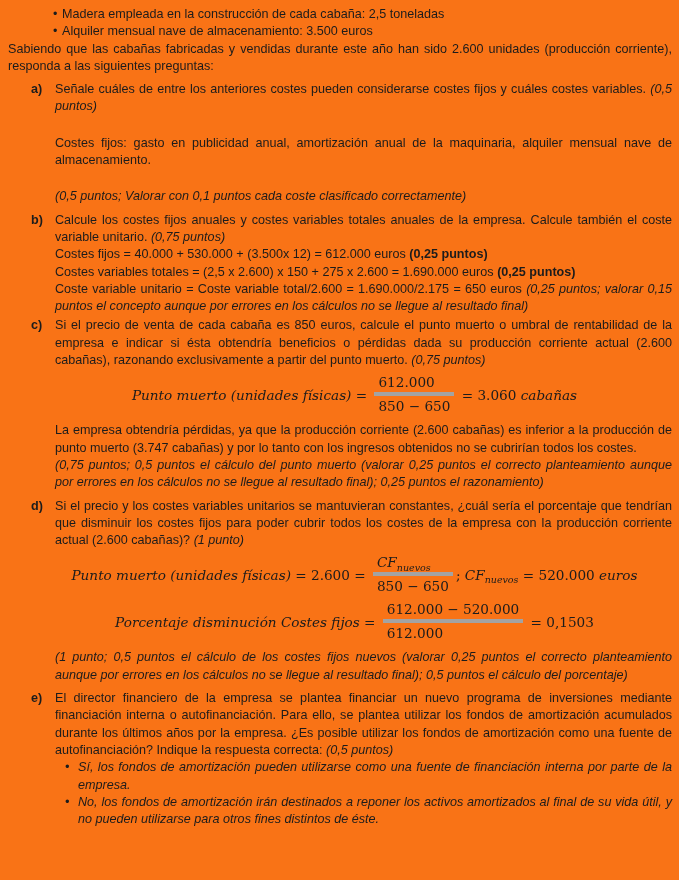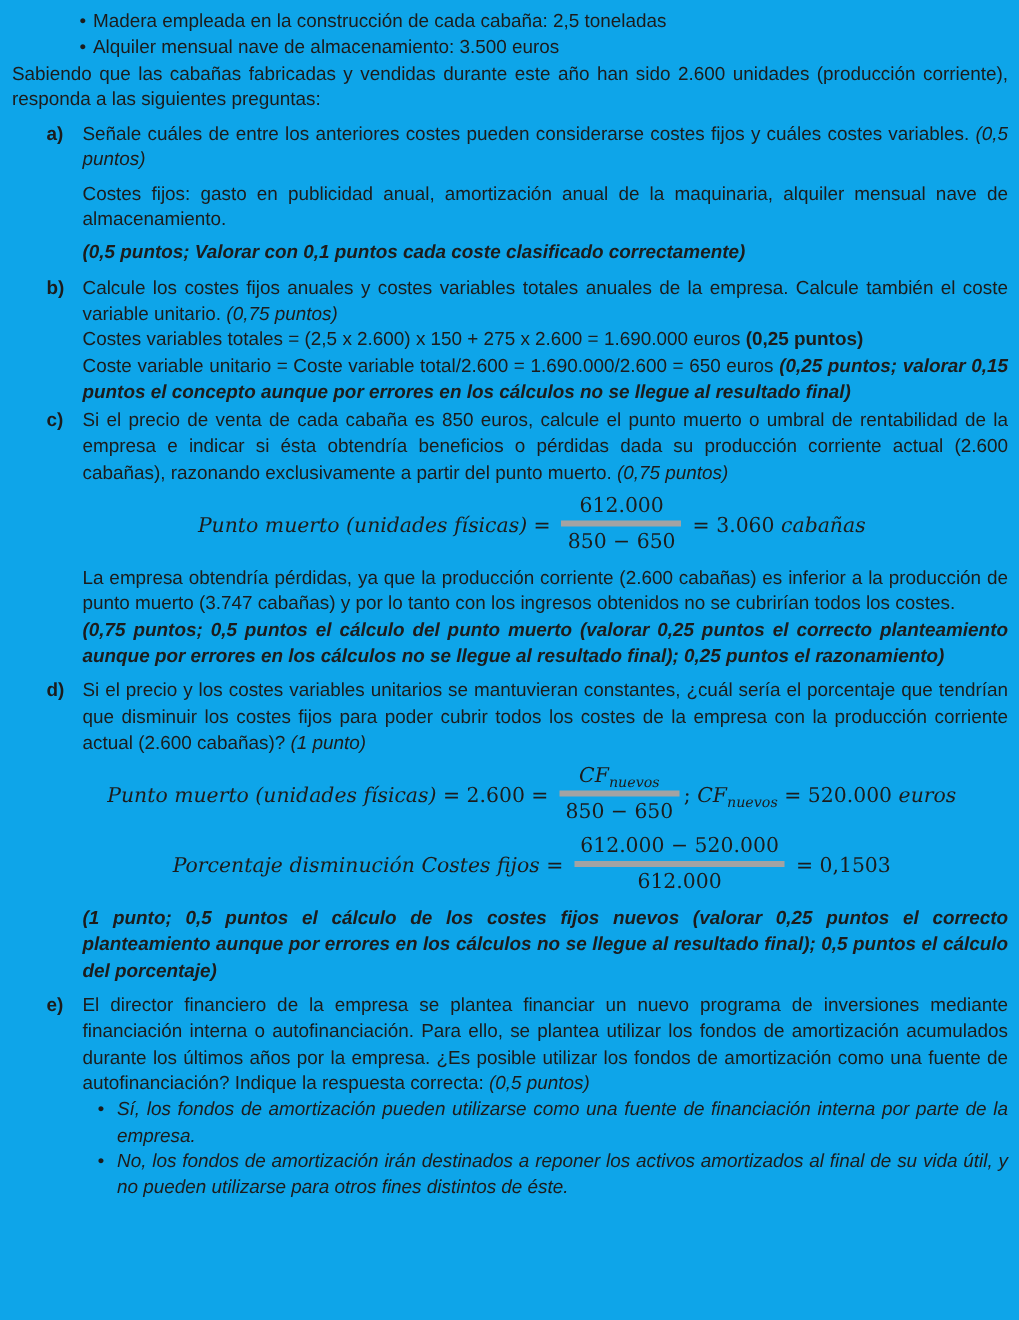--- a/index.html
+++ b/index.html
@@ -3,32 +3,32 @@
 <meta charset="utf-8">
 <style>
   html, body { margin: 0; padding: 0; background: #ffffff; }
   .page {
     position: relative;
     width: 679px;
     height: 880px;
     overflow: hidden;
     box-sizing: border-box;
     padding: 6px 7px 0 8px;
-    background: #0ea5e9;
+    background: #f97316;
     color: #1c1c1c;
     font-family: "Liberation Sans", sans-serif;
     font-size: 12.6px;
     line-height: 17.3px;
     text-align: justify;
   }
   p { margin: 0; }
-  .gap-sm { margin-top: 5px; }
+  .gap-sm { margin-top: 19px; }
   .it { font-style: italic; }
   .b  { font-weight: 700; }
-  .note { font-weight: 700; font-style: italic; }
+  .note { font-weight: 400; font-style: italic; }
 
   
   .top-bullets { list-style: none; margin: 0; padding: 0; }
   .top-bullets li { position: relative; padding-left: 54px; }
   .top-bullets li::before {
     content: "\2022";
     position: absolute; left: 45px; top: 0;
   }
 
   
@@ -51,21 +51,21 @@
     font-family: "DejaVu Serif", serif;
     font-size: 13.6px;
     line-height: 16px;
     white-space: nowrap;
   }
   .m-it { font-style: italic; }
   .m-up { font-style: normal; }
   .frac {
     display: inline-block;
     vertical-align: middle;
-    text-align: center;
+    text-align: left;
     margin: 0 3px;
     position: relative;
     top: -2px;
   }
   .frac .num { display: block; padding: 0 4px 2px; }
   .frac .den { display: block; border-top: 4px solid #a3a3a3; padding: 2px 4px 0; }
   sub.m-sub { font-size: 9.5px; font-style: italic; line-height: 0; }
 </style>
 </head>
 <body>
@@ -82,22 +82,23 @@
   <div class="q-item">
     <span class="q-letter">a)</span>
     <p><span>Señale cuáles de entre los anteriores costes pueden considerarse costes fijos y cuáles costes variables. </span><span class="it">(0,5 puntos)</span></p>
     <p class="gap-sm">Costes fijos: gasto en publicidad anual, amortización anual de la maquinaria, alquiler mensual nave de almacenamiento.</p>
     <p class="note gap-sm">(0,5 puntos; Valorar con 0,1 puntos cada coste clasificado correctamente)</p>
   </div>
 
   <div class="q-item">
     <span class="q-letter">b)</span>
     <p><span>Calcule los costes fijos anuales y costes variables totales anuales de la empresa. Calcule también el coste variable unitario. </span><span class="it">(0,75 puntos)</span></p>
+    <p><span>Costes fijos = 40.000 + 530.000 + (3.500x 12) = 612.000 euros </span><span class="b">(0,25 puntos)</span></p>
     <p><span>Costes variables totales = (2,5 x 2.600) x 150 + 275 x 2.600 = 1.690.000 euros </span><span class="b">(0,25 puntos)</span></p>
-    <p><span>Coste variable unitario = Coste variable total/2.600 = 1.690.000/2.600 = 650 euros </span><span class="note">(0,25 puntos; valorar 0,15 puntos el concepto aunque por errores en los cálculos no se llegue al resultado final)</span></p>
+    <p><span>Coste variable unitario = Coste variable total/2.600 = 1.690.000/2.175 = 650 euros </span><span class="note">(0,25 puntos; valorar 0,15 puntos el concepto aunque por errores en los cálculos no se llegue al resultado final)</span></p>
   </div>
 
   <div class="q-item tight">
     <span class="q-letter">c)</span>
     <p><span>Si el precio de venta de cada cabaña es 850 euros, calcule el punto muerto o umbral de rentabilidad de la empresa e indicar si ésta obtendría beneficios o pérdidas dada su producción corriente actual (2.600 cabañas), razonando exclusivamente a partir del punto muerto. </span><span class="it">(0,75 puntos)</span></p>
     <div class="formula">
       <span class="m-it">Punto muerto (unidades físicas)</span><span class="m-up"> = </span><span class="frac"><span class="num m-up">612.000</span><span class="den m-up">850 − 650</span></span><span class="m-up"> = </span><span class="m-up">3.060 </span><span class="m-it">cabañas</span>
     </div>
     <p>La empresa obtendría pérdidas, ya que la producción corriente (2.600 cabañas) es inferior a la producción de punto muerto (3.747 cabañas) y por lo tanto con los ingresos obtenidos no se cubrirían todos los costes.</p>
     <p class="note">(0,75 puntos; 0,5 puntos el cálculo del punto muerto (valorar 0,25 puntos el correcto planteamiento aunque por errores en los cálculos no se llegue al resultado final); 0,25 puntos el razonamiento)</p>

